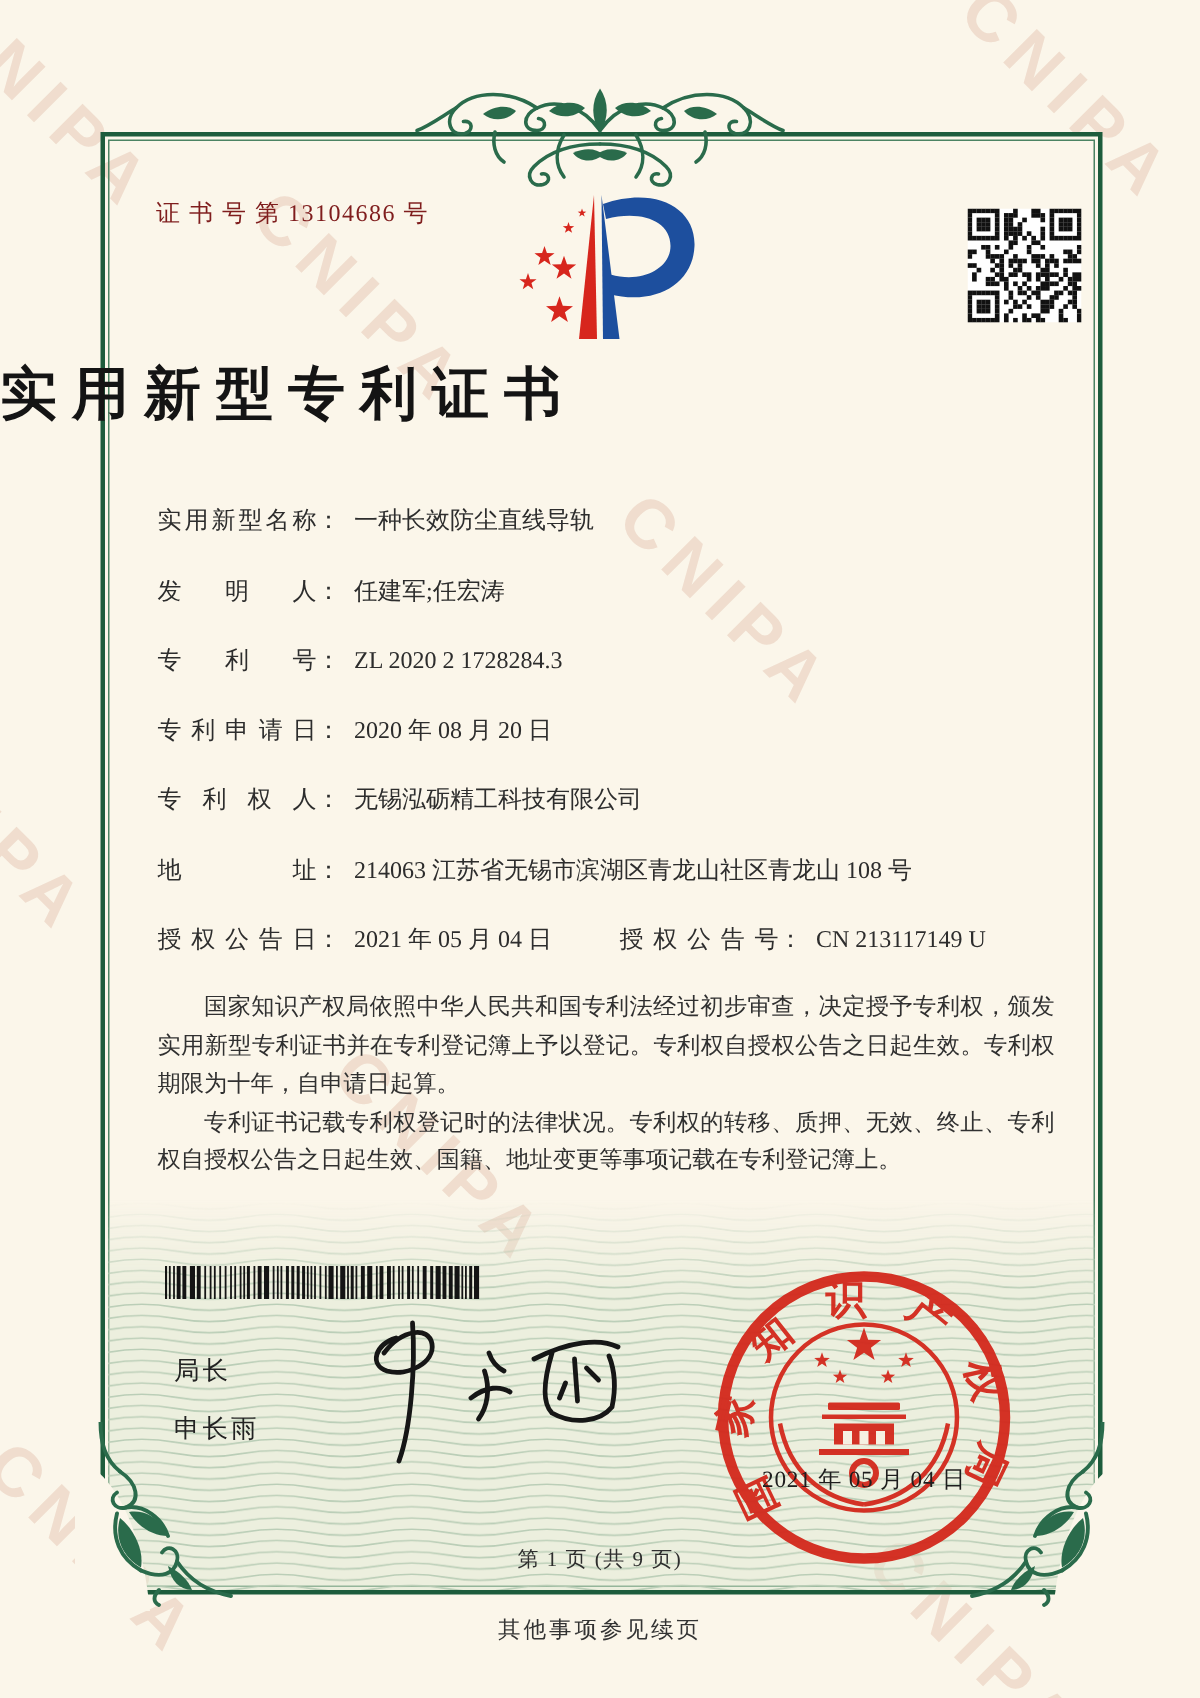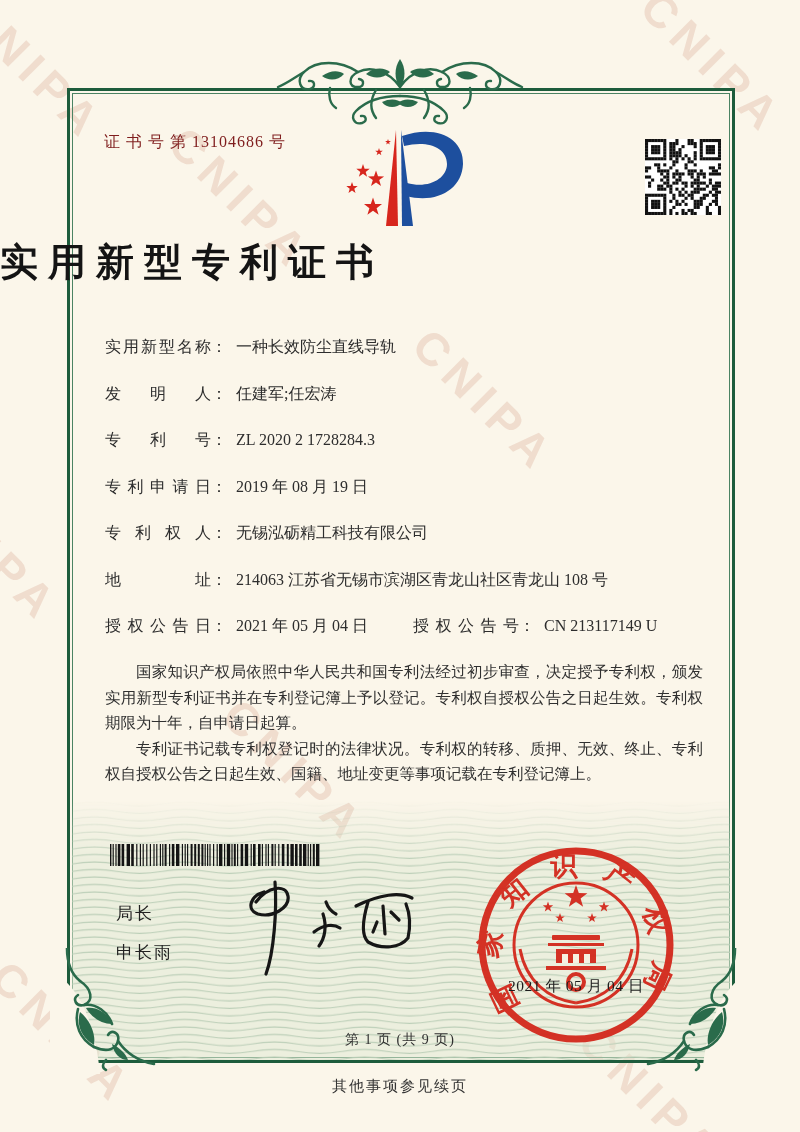--- a/index.html
+++ b/index.html
@@ -460,21 +460,21 @@
   <div class="frow" style="top:0">
     <span class="flabel">实用新型名称</span><span class="fcolon">：</span><span class="fvalue">一种长效防尘直线导轨</span>
   </div>
   <div class="frow" style="top:47px">
     <span class="flabel">发明人</span><span class="fcolon">：</span><span class="fvalue">任建军;任宏涛</span>
   </div>
   <div class="frow" style="top:93px">
     <span class="flabel">专利号</span><span class="fcolon">：</span><span class="fvalue">ZL 2020 2 1728284.3</span>
   </div>
   <div class="frow" style="top:140px">
-    <span class="flabel">专利申请日</span><span class="fcolon">：</span><span class="fvalue">2019 年 08 月 19 日</span>
+    <span class="flabel">专利申请日</span><span class="fcolon">：</span><span class="fvalue">2020 年 08 月 20 日</span>
   </div>
   <div class="frow" style="top:186px">
     <span class="flabel">专利权人</span><span class="fcolon">：</span><span class="fvalue">无锡泓砺精工科技有限公司</span>
   </div>
   <div class="frow" style="top:233px">
     <span class="flabel">地址</span><span class="fcolon">：</span><span class="fvalue">214063 江苏省无锡市滨湖区青龙山社区青龙山 108 号</span>
   </div>
   <div class="frow" style="top:279px">
     <span class="flabel">授权公告日</span><span class="fcolon">：</span><span class="fvalue">2021 年 05 月 04 日</span>
     <span class="fgroup2">

